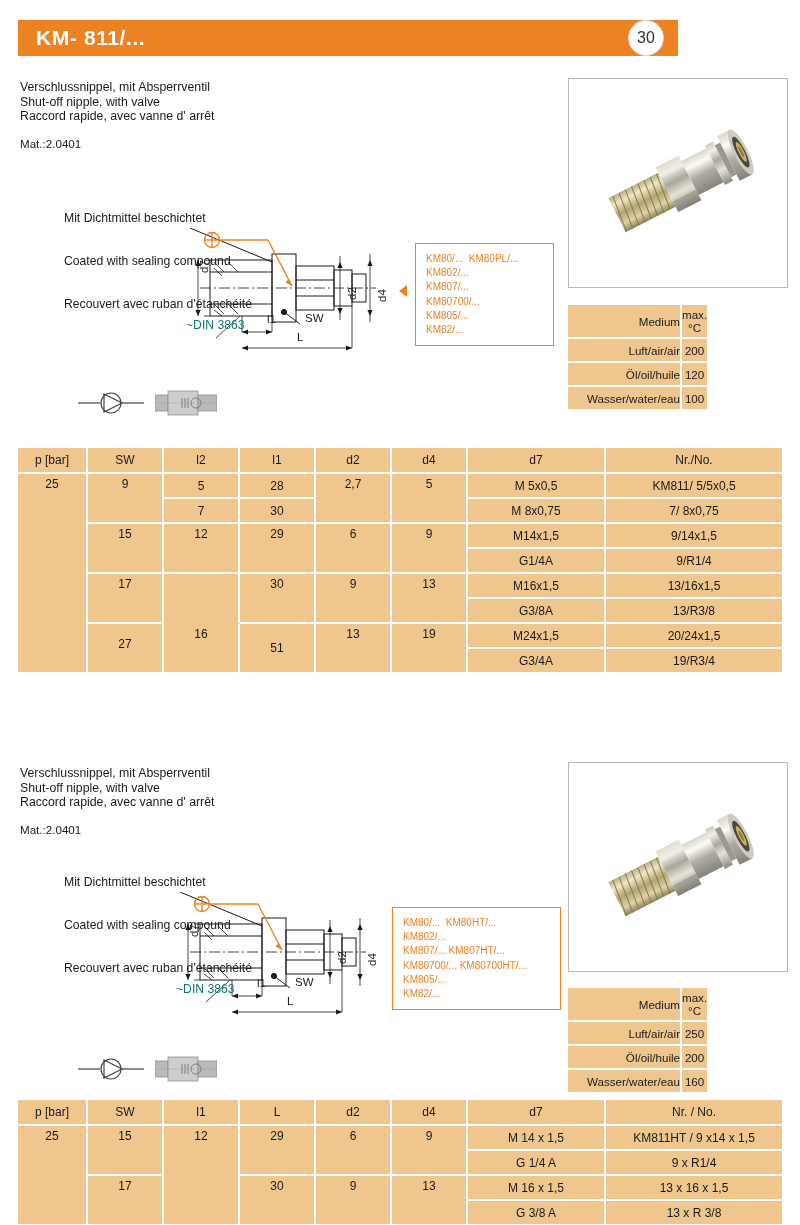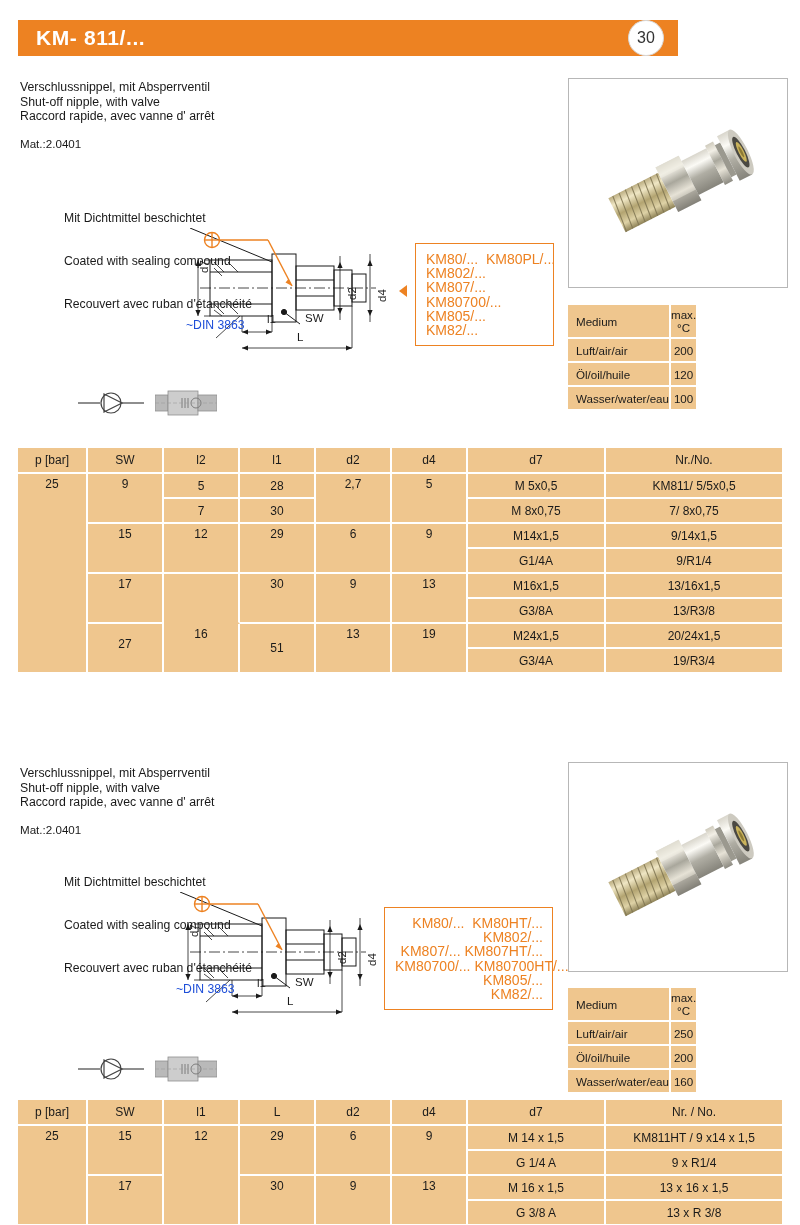--- a/index.html
+++ b/index.html
@@ -72,30 +72,30 @@
     border-collapse: separate;
     border-spacing: 0;
     font-size: 11.6px;
   }
   .medium-table td {
     background: #EFC68E;
     padding: 3px 0 3px 0;
     border-bottom: 2px solid #ffffff;
     height: 16px;
   }
-  .medium-table td.label { padding-left: 8px; text-align: left; width: 152px; }
+  .medium-table td.label { padding-left: 19px; text-align: right; width: 152px; }
   .medium-table td.val { text-align: center; width: 60px; border-left: 2px solid #ffffff; }
 
   
   .callout {
     position: absolute;
     border: 1.4px solid #ED8222;
     background: #ffffff;
     color: #ED8222;
-    font-size: 14px;
+    font-size: 10px;
     line-height: 14.2px;
     padding: 8px 9px 8px 10px;
     white-space: pre;
   }
   .callout-arrow {
     position: absolute;
     width: 0; height: 0;
     border-top: 6px solid transparent;
     border-bottom: 6px solid transparent;
     border-right: 8px solid #ED8222;
@@ -105,21 +105,21 @@
   .anno {
     position: absolute;
     font-size: 12.2px;
     line-height: 14.4px;
     color: #1a1a1a;
     white-space: pre;
   }
   .din-label {
     position: absolute;
     font-size: 12.2px;
-    color: #1d4ed8;
+    color: #0f766e;
     white-space: nowrap;
   }
 
   
   .spec-table {
     position: absolute;
     border-collapse: separate;
     border-spacing: 0;
     font-size: 12px;
     table-layout: fixed;
@@ -581,21 +581,21 @@
   </div>
 
   <div class="anno" style="left:187px; top:251px; transform:rotate(-90deg); transform-origin:left top; font-size:11.5px;">d7</div>
   <div class="anno" style="left:335px; top:278px; transform:rotate(-90deg); transform-origin:left top; font-size:11.5px;">d2</div>
   <div class="anno" style="left:365px; top:280px; transform:rotate(-90deg); transform-origin:left top; font-size:11.5px;">d4</div>
   <div class="anno" style="left:257px; top:290px; font-size:11.5px;">l1</div>
   <div class="anno" style="left:287px; top:308px; font-size:11.5px;">L</div>
   <div class="anno" style="left:295px; top:289px; font-size:11.5px;">SW</div>
   <div class="din-label" style="left:176px; top:296px;">~DIN 3863</div>
 
-  <div class="callout" style="left:384px; top:221px; width:148px;text-align:right;">KM80/...  KM80HT/...
+  <div class="callout" style="left:392px; top:221px; width:148px;">KM80/...  KM80HT/...
 KM802/...
 KM807/... KM807HT/...
 KM80700/... KM80700HT/...
 KM805/...
 KM82/...</div>
 
   <div style="position:absolute; left:78px; top:368px;">
     <svg width="66" height="30" viewBox="0 0 66 30">
       <line x1="0" y1="15" x2="22" y2="15" stroke="#444" stroke-width="1.2"></line>
       <line x1="44" y1="15" x2="66" y2="15" stroke="#444" stroke-width="1.2"></line>

